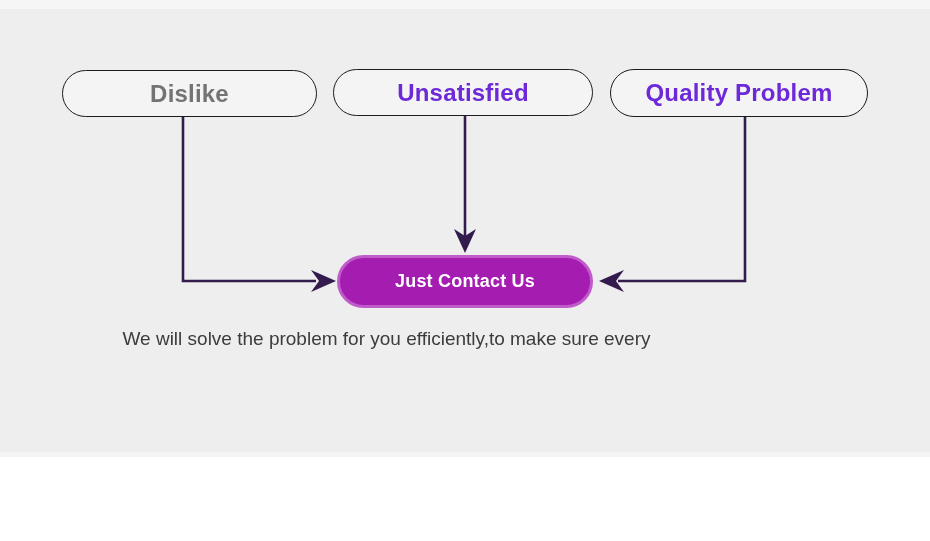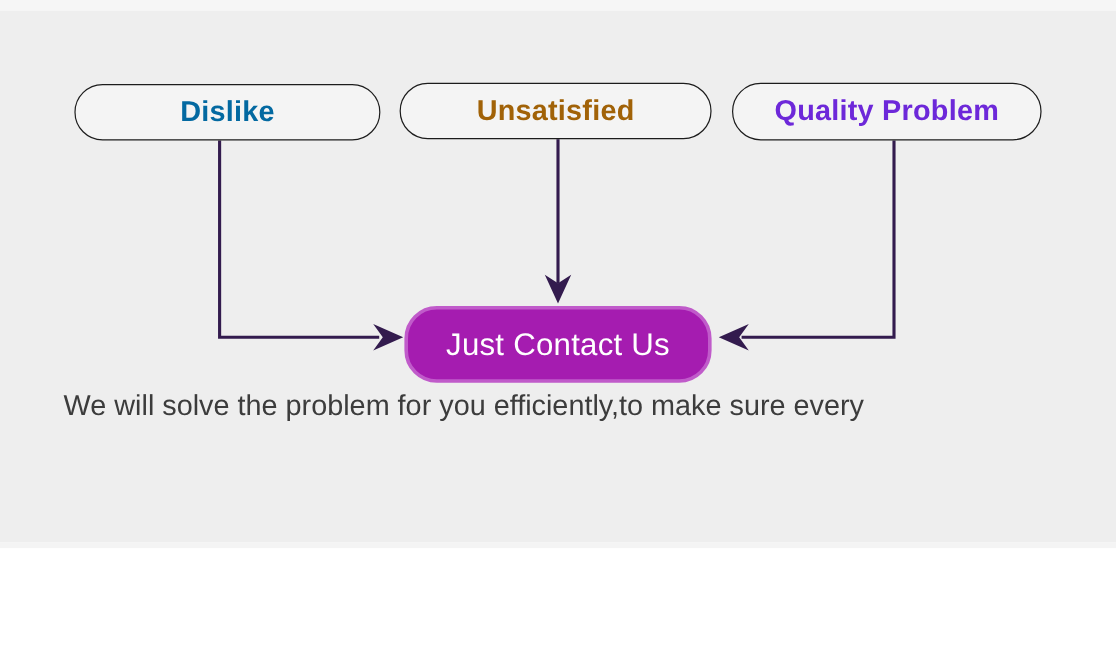--- a/index.html
+++ b/index.html
@@ -40,39 +40,39 @@
     font-size: 24px;
     letter-spacing: 0.2px;
   }
   .pill-dislike  { left: 62px;  top: 70px; width: 255px; height: 47px; }
   .pill-unsat    { left: 333px; top: 69px; width: 260px; height: 47px; }
   .pill-quality  { left: 610px; top: 69px; width: 258px; height: 48px; }
 
   .cta-pill {
     position: absolute;
     left: 337px; top: 255px;
-    width: 256px; height: 64px;
+    width: 256px; height: 53px;
     box-sizing: border-box;
     border-radius: 27px;
     border: 3px solid #c05bca;
     display: flex;
     align-items: center;
     justify-content: center;
-    font-weight: normal;
-    font-size: 26px;
+    font-weight: bold;
+    font-size: 18px;
     cursor: pointer;
     letter-spacing: 0.2px;
   }
 
   .caption {
     position: absolute;
     left: 0; top: 324px;
     width: 773px;
     text-align: center;
-    font-size: 24px;
+    font-size: 19px;
     line-height: 30px;
   }
 </style>
 </head>
 <body>
 
 <div class="stage">
 
   <div class="bg-layer bg-top-strip" style="background: rgb(246, 246, 246);"></div>
   <div class="bg-layer bg-main" style="background: rgb(238, 238, 238);"></div>
@@ -87,24 +87,24 @@
     <g>
       <line x1="465" y1="116" x2="465" y2="236" stroke-width="2.6" stroke="#331b4e"></line>
       <path d="M465,253 L454,229 L465,236 L476,229 Z" fill="#331b4e"></path>
     </g>
     <g>
       <polyline points="745,117 745,281 618,281" fill="none" stroke-width="2.6" stroke="#331b4e"></polyline>
       <path d="M599,281 L624,270 L616,281 L624,292 Z" fill="#331b4e"></path>
     </g>
   </svg>
 
-  <div class="pill pill-dislike" style="background: rgb(244, 244, 244); border-color: rgb(28, 28, 28); color: #0369a1;">
+  <div class="pill pill-dislike" style="background: rgb(244, 244, 244); border-color: rgb(28, 28, 28); color: #737373;">
     <span>Dislike</span>
   </div>
-  <div class="pill pill-unsat" style="background: rgb(244, 244, 244); border-color: rgb(28, 28, 28); color: #a16207;">
+  <div class="pill pill-unsat" style="background: rgb(244, 244, 244); border-color: rgb(28, 28, 28); color: #6d28d9;">
     <span>Unsatisfied</span>
   </div>
   <div class="pill pill-quality" style="background: rgb(244, 244, 244); border-color: rgb(28, 28, 28); color: #6d28d9;">
     <span>Quality Problem</span>
   </div>
 
   <div class="cta-pill" style="background: rgb(165, 28, 176); border-color: rgb(192, 91, 202); color: rgb(255, 255, 255);">
     <span>Just Contact Us</span>
   </div>
 

